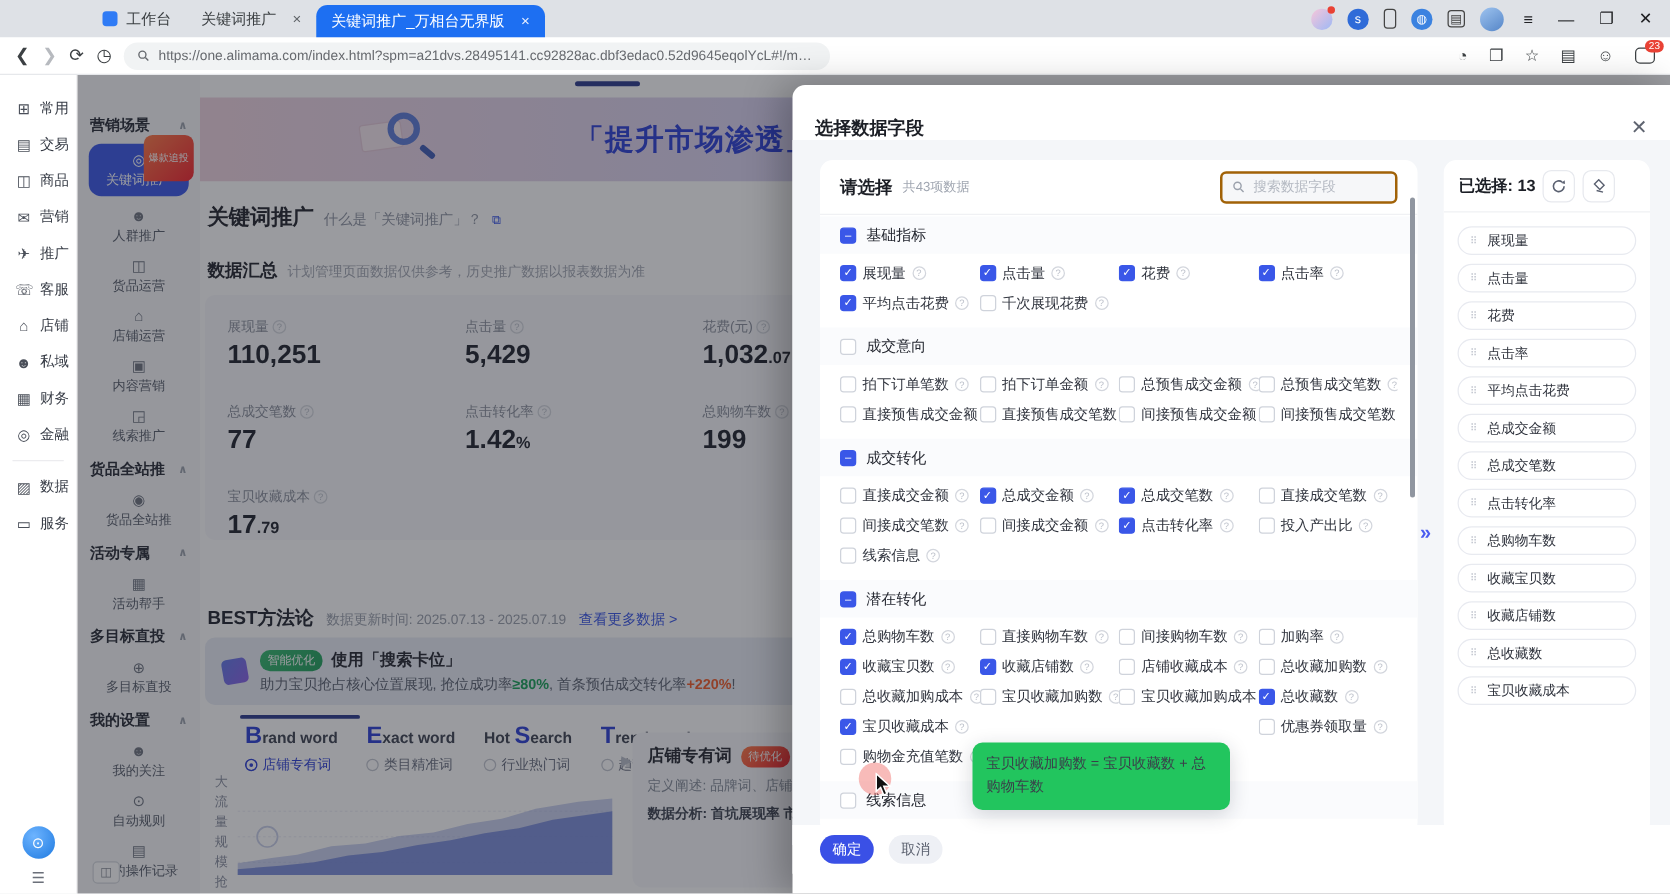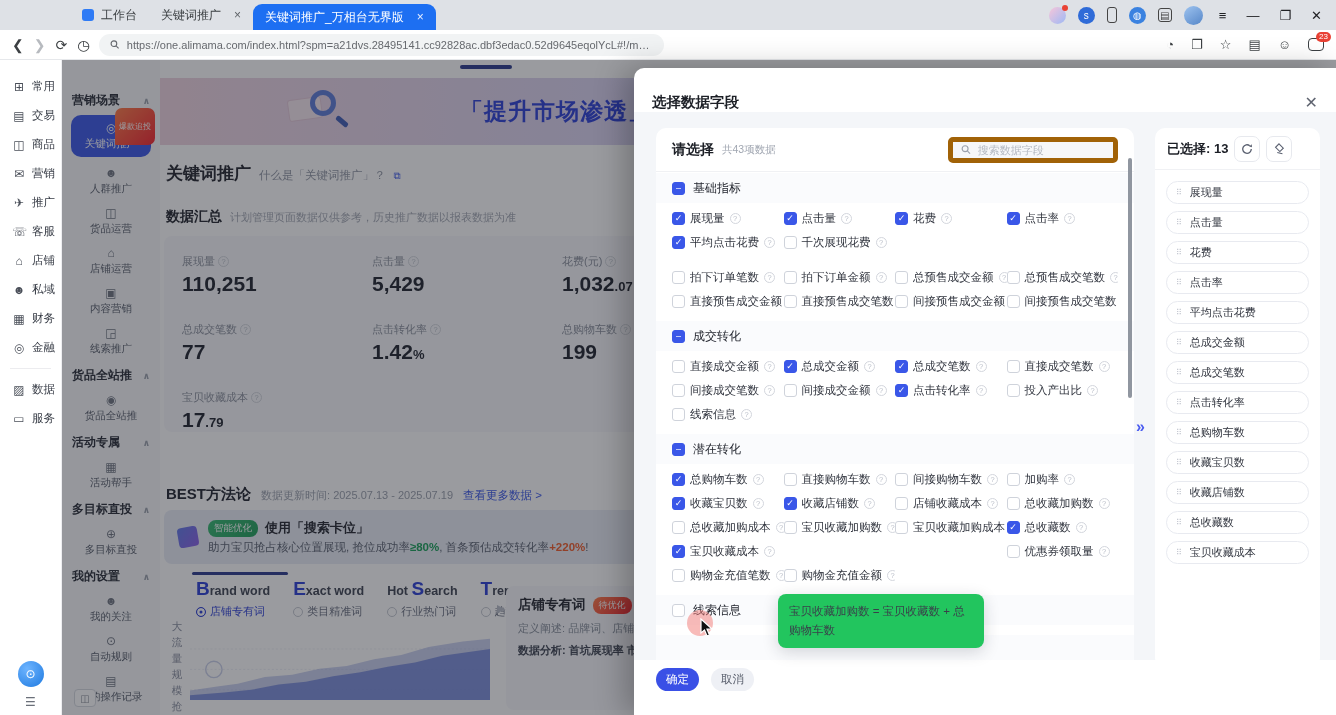--- a/index.html
+++ b/index.html
@@ -116,21 +116,21 @@
   .modal{position:absolute;left:634px;top:68px;width:702px;height:647px;background:#fff;z-index:50;border-top-left-radius:10px;box-shadow:-10px 0 30px rgba(0,0,0,.25);}
   .m-header{height:44px;display:flex;align-items:flex-end;padding:0 18px;}
   .m-title{font-size:14.5px;font-weight:bold;color:#1c1f26;}
   .m-close{margin-left:auto;font-size:16px;color:#5f6470;}
   .m-body{position:absolute;left:0;top:44px;width:702px;height:564px;background:#f4f6f9;}
   .panel{position:absolute;background:#fff;border-radius:10px;}
   .p-left{left:22px;top:16px;width:478px;height:540px;overflow:hidden;}
   .pl-head{height:44px;display:flex;align-items:center;padding:0 16px;border-bottom:1px solid #f0f1f4;}
   .pl-title{font-size:14px;font-weight:bold;color:#1c1f26;}
   .pl-note{font-size:10.5px;color:#a0a6b1;margin-left:8px;}
-  .searchbox{margin-left:auto;width:170px;height:26px;background:#f6f7f9;border:5px solid #a16207;border-radius:5px;display:flex;align-items:center;gap:5px;padding:0 8px;justify-content:center;}
+  .searchbox{margin-left:auto;width:142px;height:26px;background:#f6f7f9;border:2px solid #a16207;border-radius:5px;display:flex;align-items:center;gap:5px;padding:0 8px;justify-content:center;}
   .searchbox input{border:0;outline:0;background:transparent;width:100%;font-size:11px;color:#333;}
   .searchbox input::placeholder{color:#b4b9c2;}
   .groups{position:absolute;left:0;top:45px;right:0;bottom:0;overflow:hidden;}
   .g-head{height:30px;background:#fafbfd;display:flex;align-items:center;gap:8px;padding:0 16px;}
   .g-name{font-size:12px;color:#23262f;}
   .g-items{display:grid;grid-template-columns:repeat(4,1fr);padding:4px 16px 8px;row-gap:1px;}
   .g-item{height:23px;display:flex;align-items:center;gap:5px;font-size:11.5px;color:#30343e;white-space:nowrap;overflow:hidden;}
   .cb{width:13px;height:13px;border-radius:3px;border:1px solid #cfd3db;background:#fff;display:inline-flex;align-items:center;justify-content:center;font-size:9px;color:#fff;flex:none;line-height:1;}
   .cb.on,.cb.ind{background:#3a57e8;border-color:#3a57e8;}
   .info{width:11px;height:11px;border:1px solid #d3d6dd;border-radius:50%;color:#bcc0ca;font-size:7.5px;display:inline-flex;align-items:center;justify-content:center;flex:none;}
@@ -539,20 +539,24 @@
                 <span class="cb on">✓</span>
                 <span>平均点击花费</span>
                 <span class="info">?</span>
               </div>
               <div class="g-item">
                 <span class="cb"></span>
                 <span>千次展现花费</span>
                 <span class="info">?</span>
               </div>
             </div>
+            <div class="g-head">
+              <span class="cb "></span>
+              <span class="g-name">成交意向</span>
+            </div>
             <div class="g-items">
               <div class="g-item">
                 <span class="cb"></span>
                 <span>拍下订单笔数</span>
                 <span class="info">?</span>
               </div>
               <div class="g-item">
                 <span class="cb"></span>
                 <span>拍下订单金额</span>
                 <span class="info">?</span>

